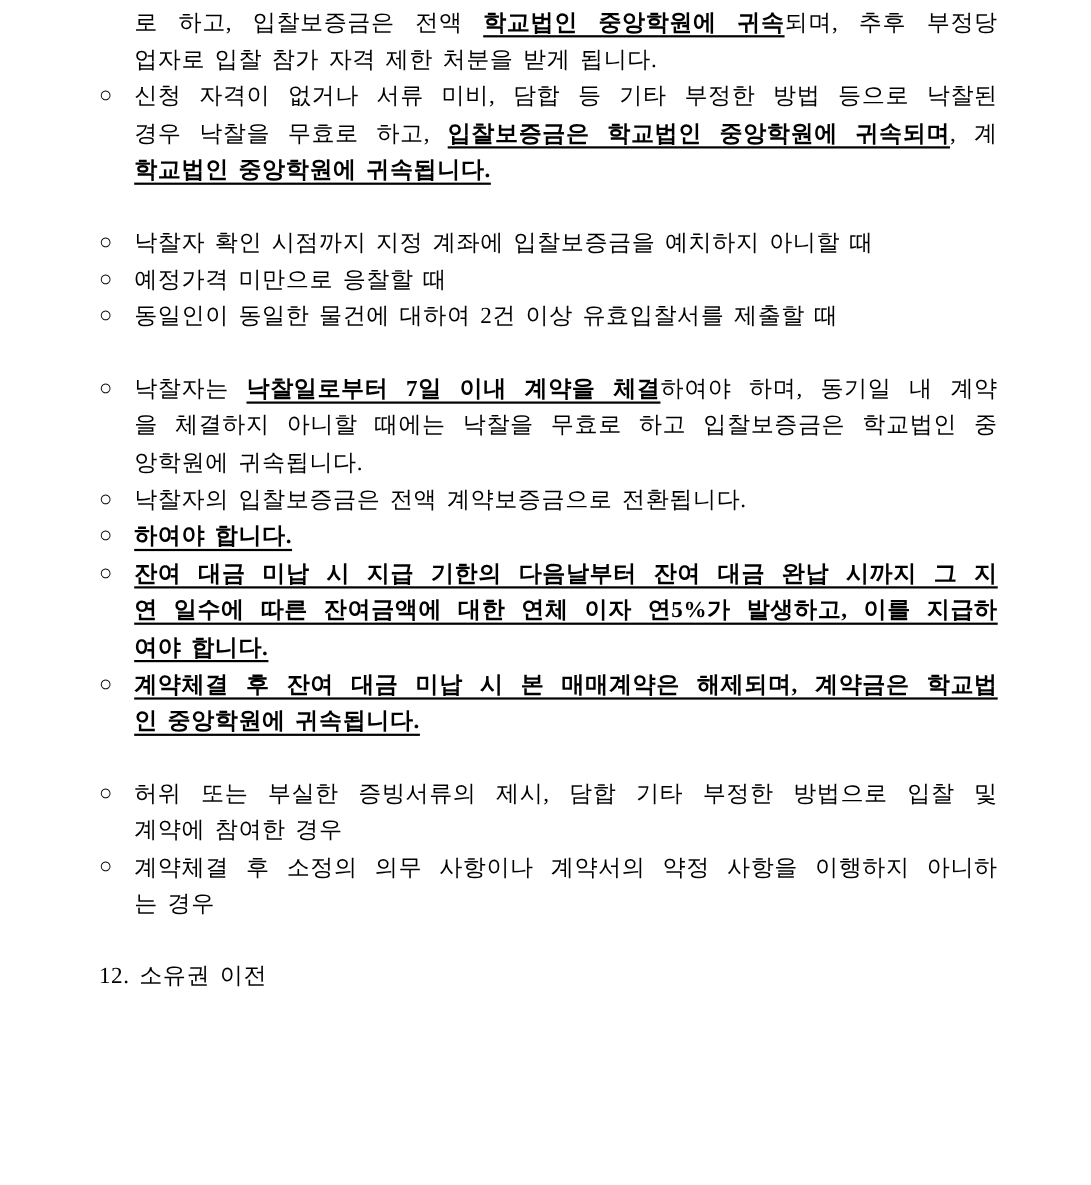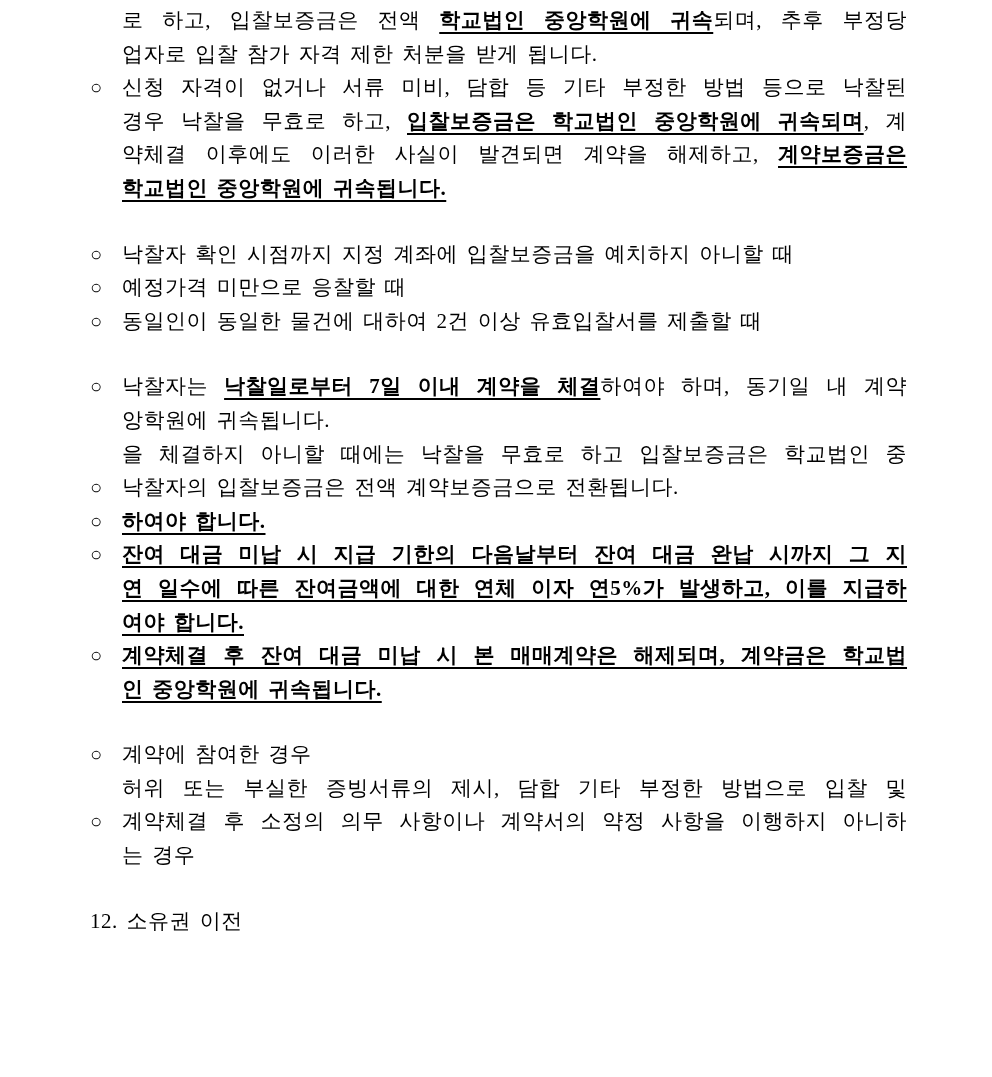--- a/index.html
+++ b/index.html
@@ -64,21 +64,20 @@
       <div class="body-col">
         <div class="line just"><span class="plain">로 하고, 입찰보증금은 전액 </span><span class="em">학교법인 중앙학원에 귀속</span><span class="plain">되며, 추후 부정당</span></div>
         <div class="line"><span class="plain">업자로 입찰 참가 자격 제한 처분을 받게 됩니다.</span></div>
       </div>
     </div>
     <div class="para block">
       <span class="bullet-cell">○</span>
       <div class="body-col">
         <div class="line just"><span class="plain">신청 자격이 없거나 서류 미비, 담합 등 기타 부정한 방법 등으로 낙찰된</span></div>
         <div class="line just"><span class="plain">경우 낙찰을 무효로 하고, </span><span class="em">입찰보증금은 학교법인 중앙학원에 귀속되며</span><span class="plain">, 계</span></div>
-        <div class="line just"><span class="plain">약체결 이후에도 이러한 사실이 발견되면 계약을 해제하고, </span><span class="em">계약보증금은</span></div>
         <div class="line"><span class="em">학교법인 중앙학원에 귀속됩니다.</span></div>
       </div>
     </div>
     <div class="gap block"></div>
     <div class="para block">
       <span class="bullet-cell">○</span>
       <div class="body-col">
         <div class="line"><span class="plain">낙찰자 확인 시점까지 지정 계좌에 입찰보증금을 예치하지 아니할 때</span></div>
       </div>
     </div>
@@ -92,22 +91,22 @@
       <span class="bullet-cell">○</span>
       <div class="body-col">
         <div class="line"><span class="plain">동일인이 동일한 물건에 대하여 2건 이상 유효입찰서를 제출할 때</span></div>
       </div>
     </div>
     <div class="gap block"></div>
     <div class="para block">
       <span class="bullet-cell">○</span>
       <div class="body-col">
         <div class="line just"><span class="plain">낙찰자는 </span><span class="em">낙찰일로부터 7일 이내 계약을 체결</span><span class="plain">하여야 하며, 동기일 내 계약</span></div>
+        <div class="line just"><span class="plain">을 체결하지 아니할 때에는 낙찰을 무효로 하고 입찰보증금은 학교법인 중</span></div>
         <div class="line"><span class="plain">앙학원에 귀속됩니다.</span></div>
-        <div class="line just"><span class="plain">을 체결하지 아니할 때에는 낙찰을 무효로 하고 입찰보증금은 학교법인 중</span></div>
       </div>
     </div>
     <div class="para block">
       <span class="bullet-cell">○</span>
       <div class="body-col">
         <div class="line"><span class="plain">낙찰자의 입찰보증금은 전액 계약보증금으로 전환됩니다.</span></div>
       </div>
     </div>
     <div class="para block">
       <span class="bullet-cell">○</span>
@@ -127,22 +126,22 @@
       <span class="bullet-cell">○</span>
       <div class="body-col">
         <div class="line just"><span class="em">계약체결 후 잔여 대금 미납 시 본 매매계약은 해제되며, 계약금은 학교법</span></div>
         <div class="line"><span class="em">인 중앙학원에 귀속됩니다.</span></div>
       </div>
     </div>
     <div class="gap block"></div>
     <div class="para block">
       <span class="bullet-cell">○</span>
       <div class="body-col">
+        <div class="line just"><span class="plain">허위 또는 부실한 증빙서류의 제시, 담합 기타 부정한 방법으로 입찰 및</span></div>
         <div class="line"><span class="plain">계약에 참여한 경우</span></div>
-        <div class="line just"><span class="plain">허위 또는 부실한 증빙서류의 제시, 담합 기타 부정한 방법으로 입찰 및</span></div>
       </div>
     </div>
     <div class="para block">
       <span class="bullet-cell">○</span>
       <div class="body-col">
         <div class="line just"><span class="plain">계약체결 후 소정의 의무 사항이나 계약서의 약정 사항을 이행하지 아니하</span></div>
         <div class="line"><span class="plain">는 경우</span></div>
       </div>
     </div>
     <div class="gap block"></div>

